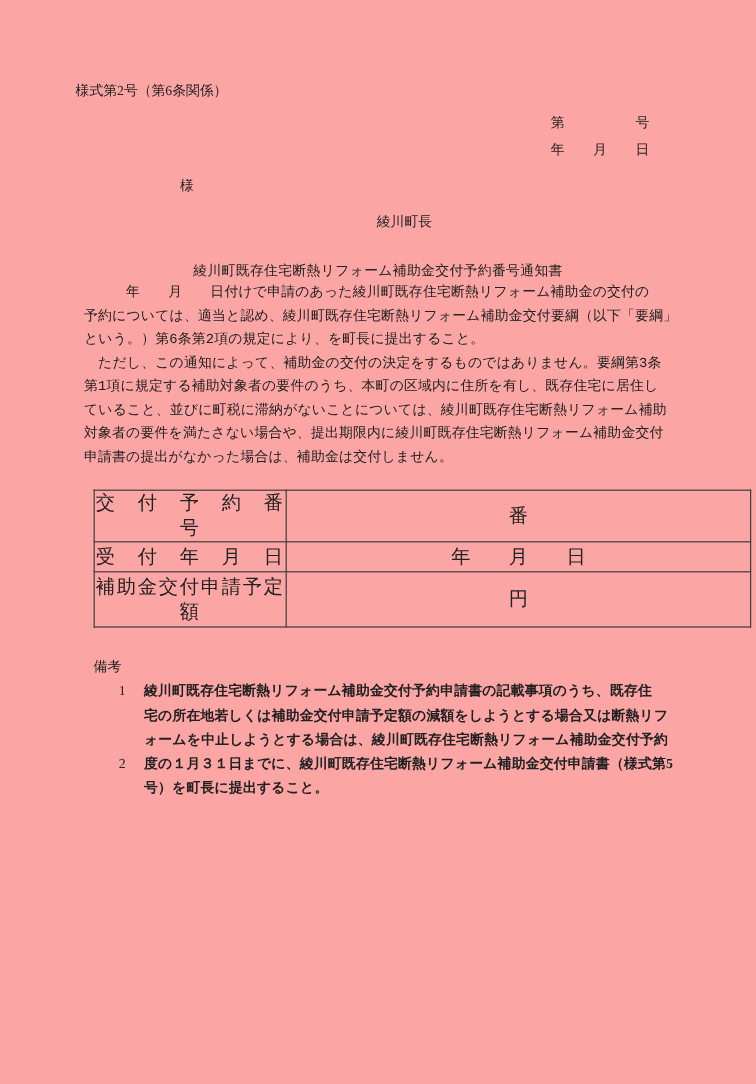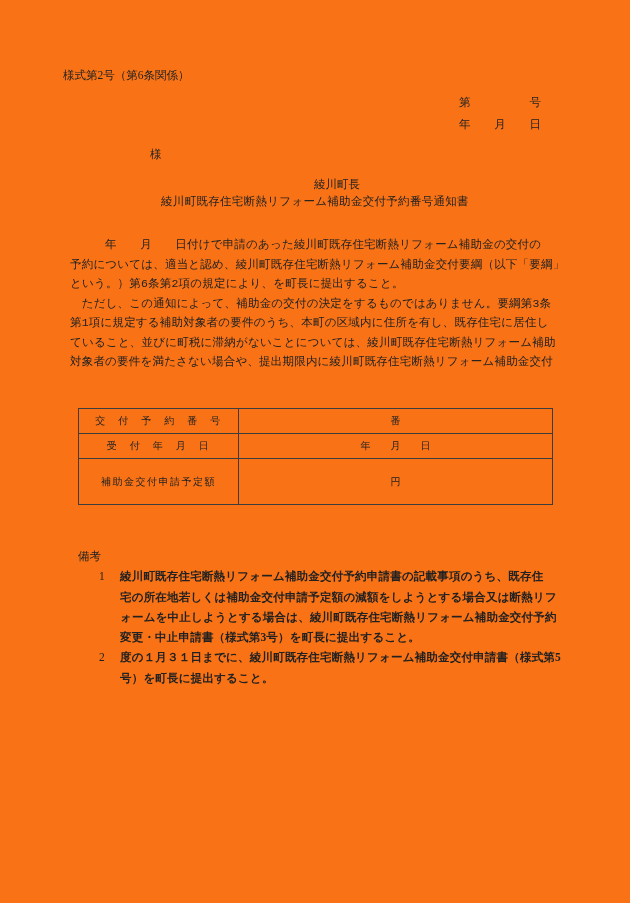--- a/index.html
+++ b/index.html
@@ -4,59 +4,59 @@
 <style>
   html, body {
     margin: 0;
     padding: 0;
     background: #ffffff;
   }
   .page {
     position: relative;
     width: 630px;
     height: 903px;
-    background: #f97316;
+    background: #fca5a5;
     font-family: "Liberation Serif", "DejaVu Serif", serif;
     color: #212121;
     font-size: 11.5px;
     overflow: hidden;
   }
   .abs { position: absolute; white-space: nowrap; }
 
   .form-number { left: 63px; top: 68px; }
 
   .doc-number {
     left: 459px; top: 95px; width: 82px;
     display: flex; justify-content: space-between;
   }
   .doc-date {
     left: 459px; top: 117px; width: 82px;
     display: flex; justify-content: space-between;
   }
   .addressee { left: 150px; top: 147px; }
   .sender { left: 0; top: 177px; width: 630px; text-align: center;
             transform: translateX(22px); white-space: nowrap; }
-  .doc-title { left: 0; top: 194px; width: 630px; text-align: center;
+  .doc-title { left: 0; top: 218px; width: 630px; text-align: center;
                white-space: nowrap; letter-spacing: 0.3px; }
 
   .body-text { left: 70px; top: 235px; }
   .body-text .line {
     line-height: 19.5px;
     white-space: nowrap;
     letter-spacing: 0.2px;
     font-family: Liberation Mono, monospace;
   }
 
   table.form-table {
     position: absolute;
     left: 78px; top: 408px;
-    width: 475px;
+    width: 548px;
     border-collapse: collapse;
     table-layout: fixed;
-    font-size: 10px;
+    font-size: 16px;
     color: #212121;
   }
   table.form-table td {
     border: 1px solid #3d3d3d;
     padding: 0;
     vertical-align: middle;
     text-align: center;
   }
   table.form-table .label-cell {
     width: 159px;
@@ -109,20 +109,21 @@
   <div class="abs doc-title">綾川町既存住宅断熱リフォーム補助金交付予約番号通知書</div>
 
   <div class="abs body-text">
     <div class="line">　　　年　　月　　日付けで申請のあった綾川町既存住宅断熱リフォーム補助金の交付の</div>
     <div class="line">予約については、適当と認め、綾川町既存住宅断熱リフォーム補助金交付要綱（以下「要綱」</div>
     <div class="line">という。）第6条第2項の規定により、を町長に提出すること。</div>
     <div class="line">　ただし、この通知によって、補助金の交付の決定をするものではありません。要綱第3条</div>
     <div class="line">第1項に規定する補助対象者の要件のうち、本町の区域内に住所を有し、既存住宅に居住し</div>
     <div class="line">ていること、並びに町税に滞納がないことについては、綾川町既存住宅断熱リフォーム補助</div>
     <div class="line">対象者の要件を満たさない場合や、提出期限内に綾川町既存住宅断熱リフォーム補助金交付</div>
+    <div class="line">申請書の提出がなかった場合は、補助金は交付しません。</div>
   </div>
 
   <table class="form-table">
     <tbody>
       <tr class="row-short">
         <td class="label-cell">交　付　予　約　番　号</td>
         <td class="value-cell">番</td>
       </tr>
       <tr class="row-short">
         <td class="label-cell">受　付　年　月　日</td>
@@ -137,21 +138,20 @@
 
   <div class="abs remarks">
     <div class="remarks-heading">備考</div>
 
     <div class="note">
       <span class="note-num">1</span>
       <div class="note-lines">
         <div class="line">綾川町既存住宅断熱リフォーム補助金交付予約申請書の記載事項のうち、既存住</div>
         <div class="line">宅の所在地若しくは補助金交付申請予定額の減額をしようとする場合又は断熱リフ</div>
         <div class="line">ォームを中止しようとする場合は、綾川町既存住宅断熱リフォーム補助金交付予約</div>
-        <div class="line">変更・中止申請書（様式第3号）を町長に提出すること。</div>
       </div>
     </div>
 
     <div class="note">
       <span class="note-num">2</span>
       <div class="note-lines">
         <div class="line">度の１月３１日までに、綾川町既存住宅断熱リフォーム補助金交付申請書（様式第5</div>
         <div class="line">号）を町長に提出すること。</div>
       </div>
     </div>

